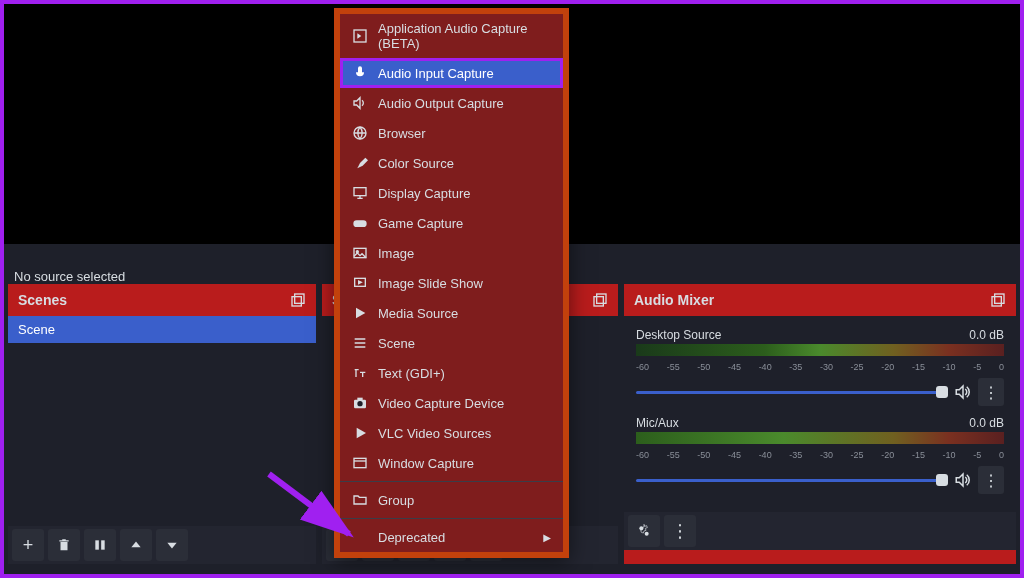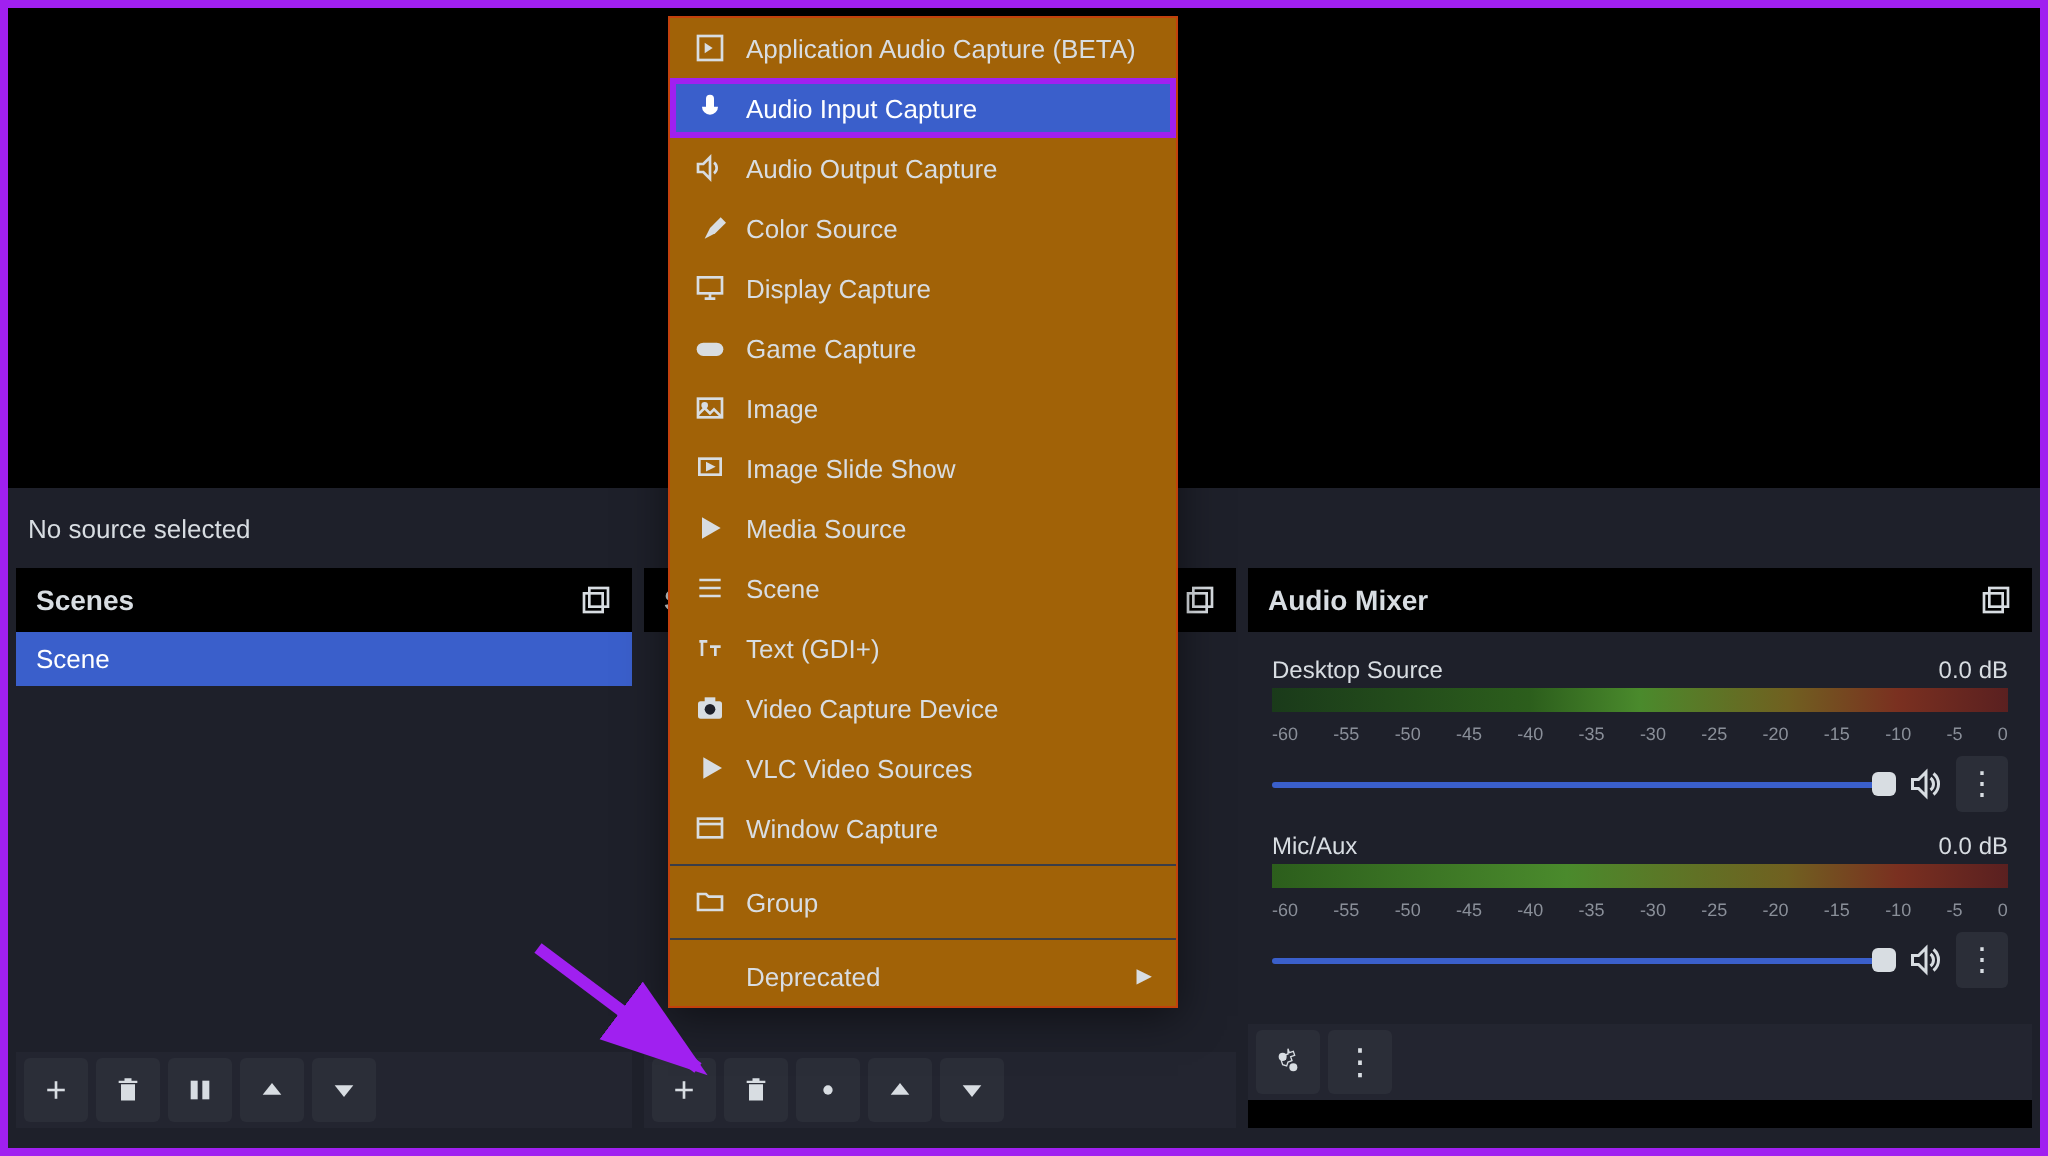--- a/index.html
+++ b/index.html
@@ -1,43 +1,43 @@
 <!DOCTYPE html>
 <html><head>
 <meta charset="utf-8">
 <style>
 *{margin:0;padding:0;box-sizing:border-box;font-family:Arial,sans-serif}
 body{background:#1e202a;color:#d8dde2;width:1024px;height:578px;overflow:hidden;position:relative;border:4px solid #a020f0}
 .preview{height:240px;background:#000;border-bottom:1px solid #000;position:relative}
 .preview-black{position:absolute;top:0;right:0;width:400px;height:235px;background:#000}
-.no-source-bar{height:40px;display:flex;align-items:center;padding:0 10px;justify-content:space-between}
+.no-source-bar{height:40px;display:flex;align-items:flex-end;padding:0 10px;justify-content:space-between}
 .no-source-text{font-size:13px;color:#d8dde2}
 .props-btn{background:#3c404b;border:none;color:#d8dde2;padding:6px 10px;font-size:13px;border-radius:3px;cursor:pointer;display:flex;align-items:center;gap:5px}
 .panels{display:flex;gap:6px;padding:0 4px}
-.panel{background:#000000}
+.panel{background:#b91c1c}
 .panel-scenes{width:308px}
 .panel-sources{width:296px}
 .panel-mixer{flex:1}
 .panel-header{height:32px;display:flex;align-items:center;justify-content:space-between;padding:0 10px;font-size:14px;font-weight:bold;color:#d8dde2}
 .panel-content{height:210px;background:#1e202a}
 .scene-item{background:#3a5fcb;color:#fff;padding:6px 10px;font-size:13px}
 .panel-toolbar{height:38px;background:#232530;display:flex;align-items:center;padding:0 4px;gap:4px}
 .toolbar-btn{width:32px;height:32px;background:#2b2e38;border:none;color:#d8dde2;display:flex;align-items:center;justify-content:center;cursor:pointer;font-size:18px;border-radius:3px}
 
 .mixer-content{padding:8px 12px;background:#1e202a}
 .mixer-label-row{display:flex;justify-content:space-between;font-size:12px;margin-top:4px}
 .meter{height:12px;background:linear-gradient(to right,#1a3a1a 0%,#2c5e1c 35%,#4a8a2c 50%,#706020 70%,#7a3020 85%,#5a2020 100%);margin-top:2px;position:relative}
 .meter-scale{display:flex;justify-content:space-between;font-size:9px;color:#8a8f99;margin-top:6px}
 .slider-row{display:flex;align-items:center;gap:6px;margin-top:6px;margin-bottom:10px}
 .slider-track{flex:1;height:3px;background:#3a5fcb;position:relative;border-radius:2px}
 .slider-thumb{position:absolute;right:0;top:-5px;width:12px;height:12px;background:#d8dde2;border-radius:3px}
 .vol-icon{color:#d8dde2}
 .dots-btn{width:26px;height:28px;background:#2b2e38;border:none;color:#d8dde2;border-radius:3px;cursor:pointer;font-size:16px;display:flex;align-items:center;justify-content:center}
 
-.context-menu{position:absolute;left:330px;top:4px;width:255px;background:#a16207;border:1px solid #c2410c;box-shadow:0 4px 20px rgba(0,0,0,0.5);z-index:100}
+.context-menu{position:absolute;left:330px;top:4px;width:235px;background:#7f1d1d;border:6px solid #c2410c;box-shadow:0 4px 20px rgba(0,0,0,0.5);z-index:100}
 .menu-item{display:flex;align-items:center;gap:10px;padding:7px 12px;font-size:13px;color:#d8dde2;cursor:pointer}
 .menu-item.selected{background:#3a5fcb;color:#fff}
 .menu-item.highlighted{outline:3px solid #a020f0;outline-offset:-3px}
 .menu-sep{height:1px;background:#3a3d48;margin:3px 0}
 .menu-item.submenu::after{content:'▶';margin-left:auto;font-size:10px}
 .menu-icon{width:16px;height:16px;display:flex;align-items:center;justify-content:center}
 
 .arrow{position:absolute;left:260px;top:460px;z-index:200;pointer-events:none}
 .popout-icon{width:16px;height:16px}
 svg{display:block}
@@ -240,20 +240,29 @@
   <div class="menu-item">
       <span class="menu-icon">
         <svg width="16" height="16" viewBox="0 0 24 24" fill="#d8dde2">
           <path d="M3 9h4l5-5v16l-5-5H3zM15 8a5 5 0 010 8" stroke="#d8dde2" fill="none" stroke-width="2"></path>
         </svg>
       </span>
       <span>Audio Output Capture</span>
     </div>
   <div class="menu-item">
       <span class="menu-icon">
+        <svg width="16" height="16" viewBox="0 0 24 24" fill="none" stroke="#d8dde2" stroke-width="2">
+          <circle cx="12" cy="12" r="9"></circle>
+          <path d="M3 12h18M12 3a14 14 0 010 18M12 3a14 14 0 000 18"></path>
+        </svg>
+      </span>
+      <span>Browser</span>
+    </div>
+  <div class="menu-item">
+      <span class="menu-icon">
         <svg width="16" height="16" viewBox="0 0 24 24" fill="#d8dde2">
           <path d="M20 4l-8 8-4 8 8-4 8-8z"></path>
         </svg>
       </span>
       <span>Color Source</span>
     </div>
   <div class="menu-item">
       <span class="menu-icon">
         <svg width="16" height="16" viewBox="0 0 24 24" fill="none" stroke="#d8dde2" stroke-width="2">
           <rect x="3" y="4" width="18" height="12"></rect>

